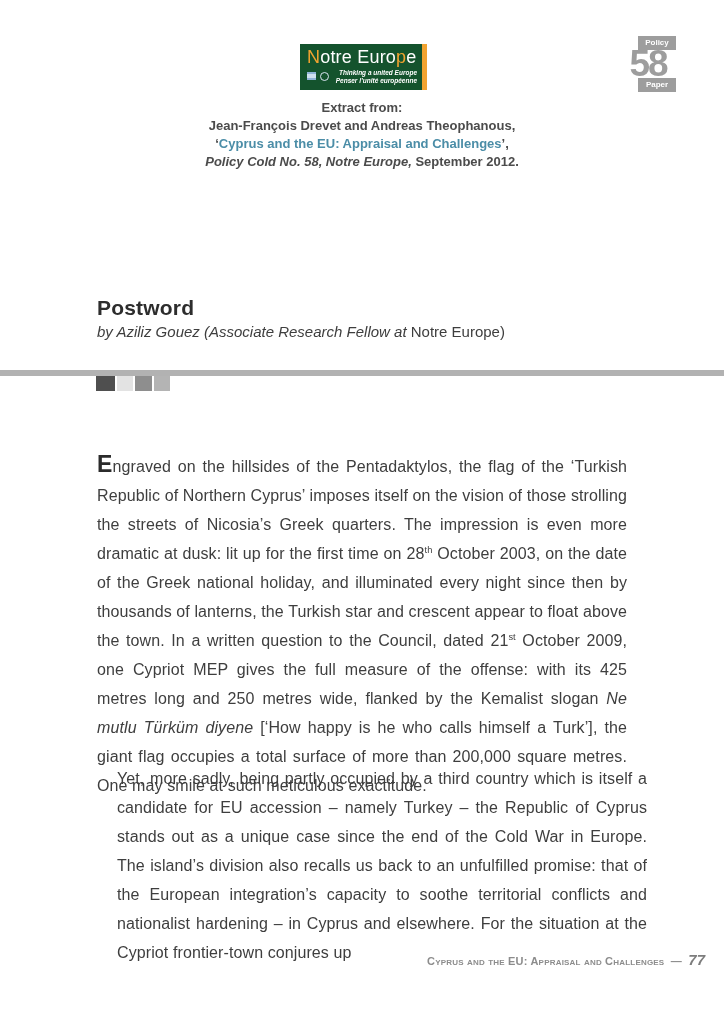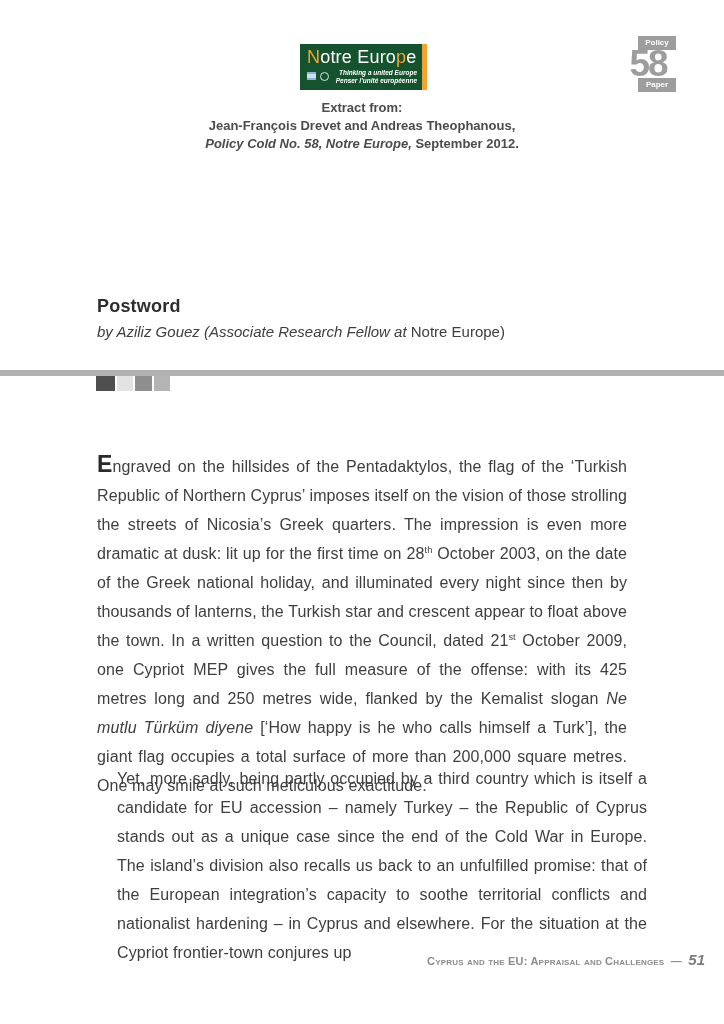--- a/index.html
+++ b/index.html
@@ -66,21 +66,21 @@
     position:absolute;left:0;top:99px;width:724px;
     text-align:center;color:#4b4b4b;
     font-size:13px;line-height:18px;font-weight:bold;
   }
   .extract .title-quoted{color:#4b8da7;}
   .extract .ital{font-style:italic;}
 
   
   .page-title{
     position:absolute;left:97px;top:296px;margin:0;
-    font-size:18px;font-weight:bold;color:#2d2d2d;letter-spacing:.2px;
+    font-size:21px;font-weight:bold;color:#2d2d2d;letter-spacing:.2px;
   }
   .byline{
     position:absolute;left:97px;top:323px;
     font-size:15px;color:#3e3e3e;
   }
   .byline .ital{font-style:italic;}
 
   
   .rule{
     position:absolute;left:0;top:370px;width:724px;height:6px;
@@ -136,36 +136,37 @@
 
   <div class="badge">
     <div class="badge-tab top">Policy</div>
     <div class="badge-number">58</div>
     <div class="badge-tab bottom">Paper</div>
   </div>
 
   <div class="extract">
     <div>Extract from:</div>
     <div>Jean-François Drevet and Andreas Theophanous,</div>
+    <div><span>‘</span><span class="title-quoted">Cyprus and the EU: Appraisal and Challenges</span><span>’,</span></div>
     <div><span class="ital">Policy Cold No. 58, Notre Europe,</span><span> September 2012.</span></div>
   </div>
 
   <h1 class="page-title">Postword</h1>
   <div class="byline"><span class="ital">by Aziliz Gouez (Associate Research Fellow at </span><span>Notre Europe)</span></div>
 
   <div class="rule"></div>
   <div class="squares">
       <div style="background: rgb(79, 79, 79); width: 19px;"></div>
       <div style="background: rgb(227, 227, 227); width: 16px;"></div>
       <div style="background: rgb(142, 142, 142); width: 17px;"></div>
       <div style="background: rgb(180, 180, 180); width: 16px;"></div>
     </div>
 
   <p class="body-para p1"><span class="dropcap">E</span><span>ngraved on the hillsides of the Pentadaktylos, the flag of the ‘Turkish Republic of Northern Cyprus’ imposes itself on the vision of those strolling the streets of Nicosia’s Greek quarters. The impression is even more dramatic at dusk: lit up for the first time on 28</span><sup>th</sup><span> October 2003, on the date of the Greek national holiday, and illuminated every night since then by thousands of lanterns, the Turkish star and crescent appear to float above the town. In a written question to the Council, dated 21</span><sup>st</sup><span> October 2009, one Cypriot MEP gives the full measure of the offense: with its 425 metres long and 250 metres wide, flanked by the Kemalist slogan </span><em>Ne mutlu Türküm diyene</em><span> [‘How happy is he who calls himself a Turk’], the giant flag occupies a total surface of more than 200,000 square metres. One may smile at such meticulous exactitude.</span></p>
   <p class="body-para p2"><span>Yet, more sadly, being partly occupied by a third country which is itself a candidate for EU accession – namely Turkey – the Republic of Cyprus stands out as a unique case since the end of the Cold War in Europe. The island’s division also recalls us back to an unfulfilled promise: that of the European integration’s capacity to soothe territorial conflicts and nationalist hardening – in Cyprus and elsewhere. For the situation at the Cypriot frontier-town conjures up</span></p>
 
   <div class="footer">
     <span class="footer-title">Cyprus and the EU: Appraisal and Challenges</span>
     <span class="footer-dash">—</span>
-    <span class="footer-page">51</span>
+    <span class="footer-page">77</span>
   </div>
 
 </div>
 
 </body></html>

